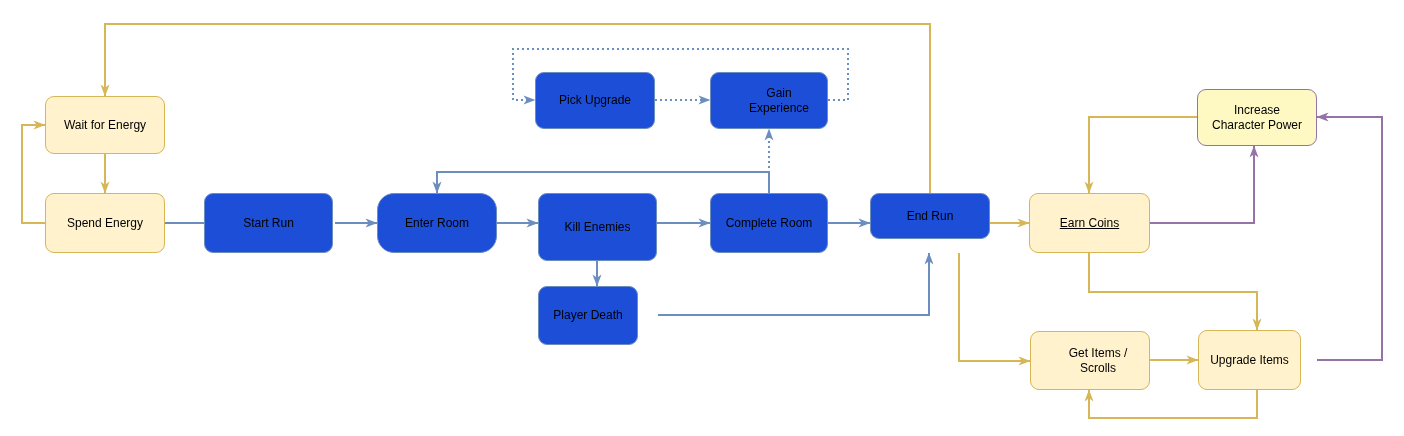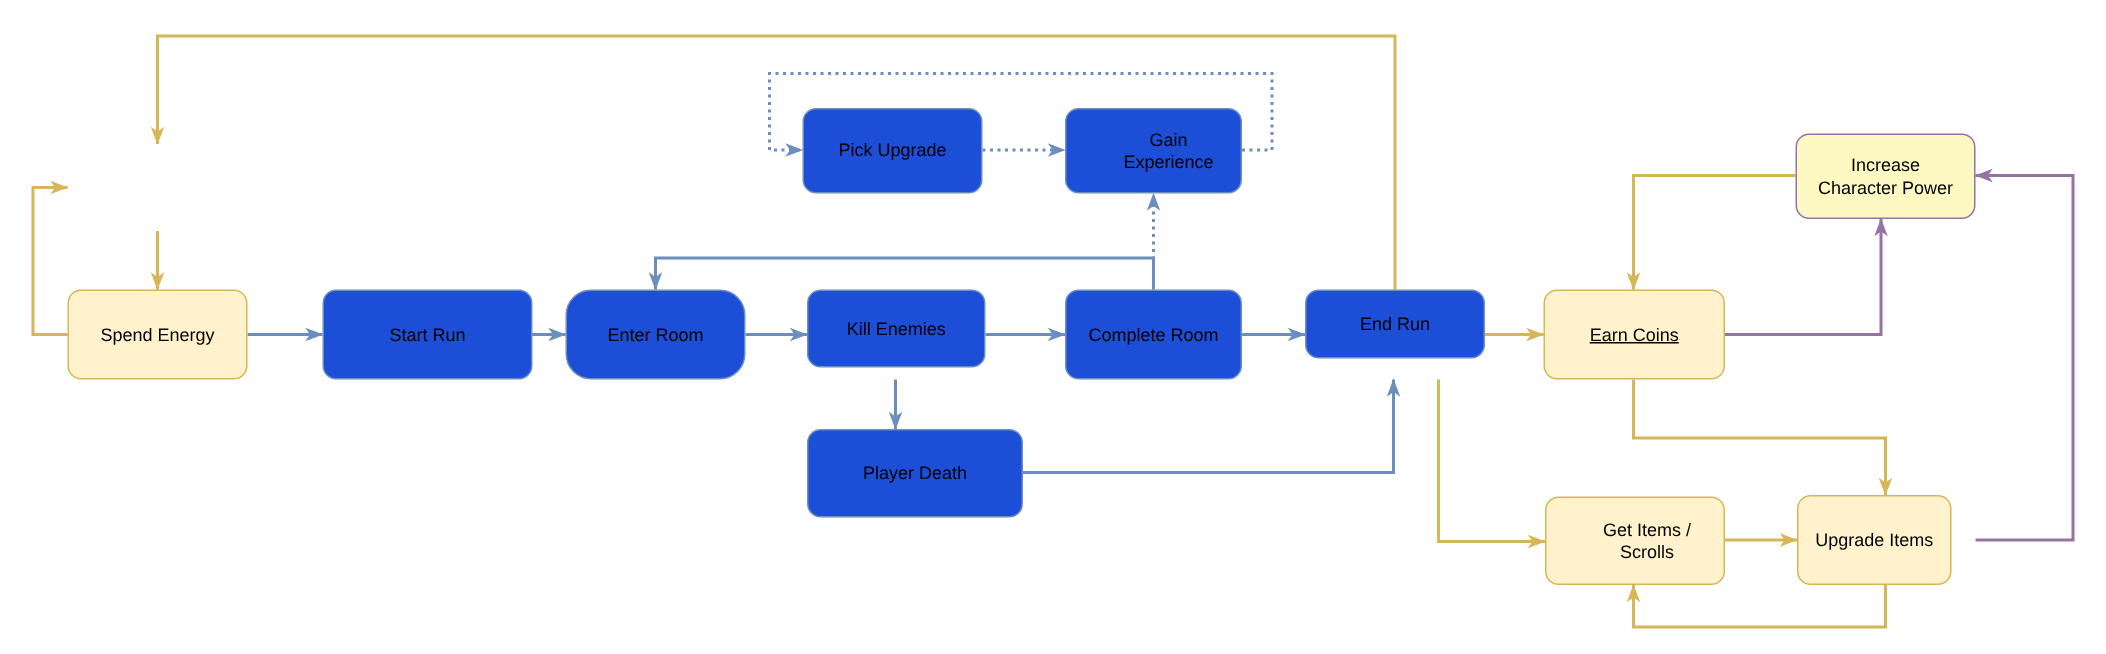--- a/index.html
+++ b/index.html
@@ -60,45 +60,48 @@
       <polyline points="658,315 929,315 929,253" fill="none" stroke="#6C8EBF" stroke-width="2" marker-end="url(#arrow-blue)"></polyline>
       <polyline points="990,223 1029,223" fill="none" stroke="#D6B656" stroke-width="2" marker-end="url(#arrow-yellow)"></polyline>
       <polyline points="959,253 959,361 1030,361" fill="none" stroke="#D6B656" stroke-width="2" marker-end="url(#arrow-yellow)"></polyline>
       <polyline points="1197,117 1089,117 1089,193" fill="none" stroke="#D6B656" stroke-width="2" marker-end="url(#arrow-yellow)"></polyline>
       <polyline points="1089,253 1089,292 1257,292 1257,330" fill="none" stroke="#D6B656" stroke-width="2" marker-end="url(#arrow-yellow)"></polyline>
       <polyline points="1150,360 1198,360" fill="none" stroke="#D6B656" stroke-width="2" marker-end="url(#arrow-yellow)"></polyline>
       <polyline points="1257,390 1257,418 1089,418 1089,390" fill="none" stroke="#D6B656" stroke-width="2" marker-end="url(#arrow-yellow)"></polyline>
       <polyline points="1150,223 1254,223 1254,146" fill="none" stroke="#9673A6" stroke-width="2" marker-end="url(#arrow-purple)"></polyline>
       <polyline points="1317,360 1382,360 1382,117 1317,117" fill="none" stroke="#9673A6" stroke-width="2" marker-end="url(#arrow-purple)"></polyline>
     </svg>
+    <div class="node style-yellow" style="left: 45px; top: 96px; width: 120px; height: 58px;">
+      <span>Wait for Energy</span>
+    </div>
     <div class="node style-yellow" style="left: 45px; top: 193px; width: 120px; height: 60px;">
       <span>Spend Energy</span>
     </div>
-    <div class="node style-blue" style="left: 215px; top: 193px; width: 140px; height: 60px;">
+    <div class="node style-blue" style="left: 204px; top: 193px; width: 129px; height: 60px;">
       <span>Start Run</span>
     </div>
     <div class="node style-blue" style="left: 377px; top: 193px; width: 120px; height: 60px; border-radius: 17px;">
       <span>Enter Room</span>
     </div>
-    <div class="node style-blue" style="left: 538px; top: 193px; width: 119px; height: 52px;">
+    <div class="node style-blue" style="left: 538px; top: 193px; width: 119px; height: 68px;">
       <span>Kill Enemies</span>
     </div>
     <div class="node style-blue" style="left: 710px; top: 193px; width: 118px; height: 60px;">
       <span>Complete Room</span>
     </div>
     <div class="node style-blue" style="left: 870px; top: 193px; width: 120px; height: 46px;">
       <span>End Run</span>
     </div>
     <div class="node style-blue" style="left: 535px; top: 72px; width: 120px; height: 57px;">
       <span>Pick Upgrade</span>
     </div>
     <div class="node style-blue" style="left: 710px; top: 72px; width: 118px; height: 57px; padding-left: 28px;">
       <span>Gain Experience</span>
     </div>
-    <div class="node style-blue" style="left: 538px; top: 286px; width: 144px; height: 59px;">
+    <div class="node style-blue" style="left: 538px; top: 286px; width: 100px; height: 59px;">
       <span>Player Death</span>
     </div>
     <div class="node style-yellow" style="left: 1029px; top: 193px; width: 121px; height: 60px; text-decoration: underline;">
       <span>Earn Coins</span>
     </div>
     <div class="node style-purple" style="left: 1197px; top: 89px; width: 120px; height: 57px;">
       <span>Increase Character Power</span>
     </div>
     <div class="node style-yellow" style="left: 1030px; top: 331px; width: 120px; height: 59px; padding-left: 24px;">
       <span>Get Items / Scrolls</span>

